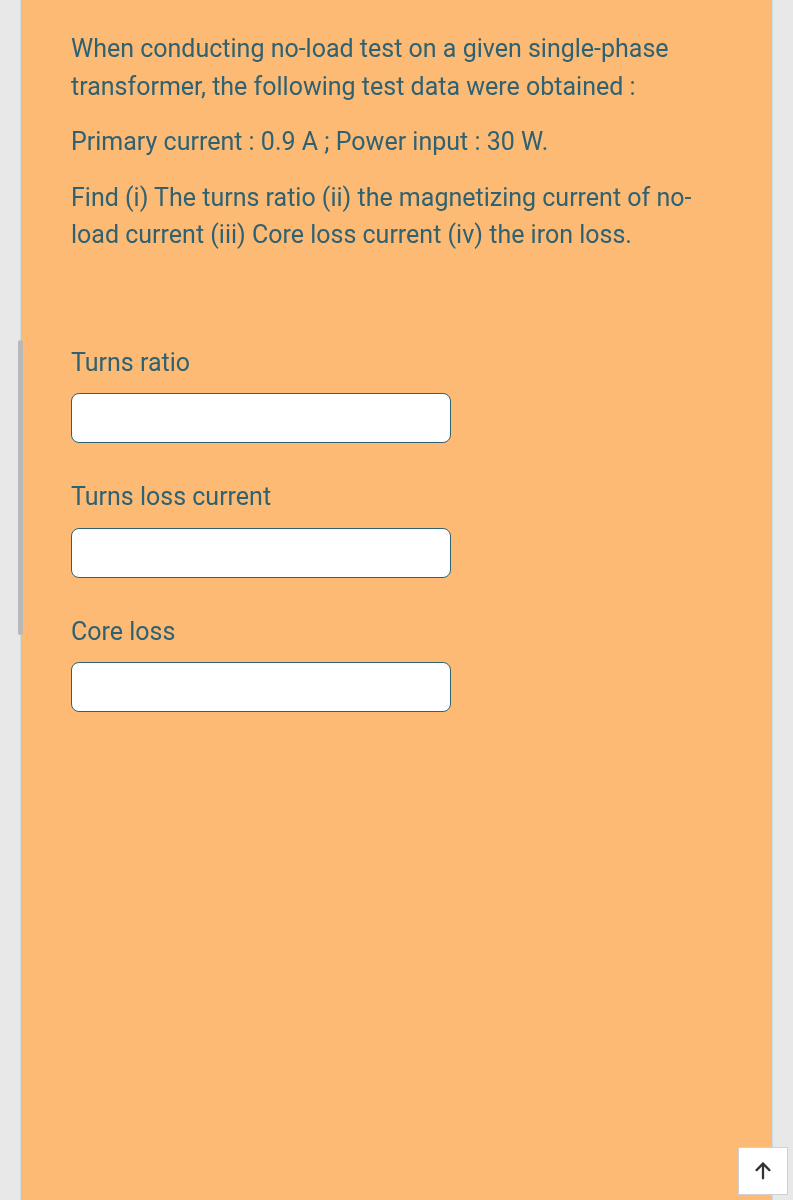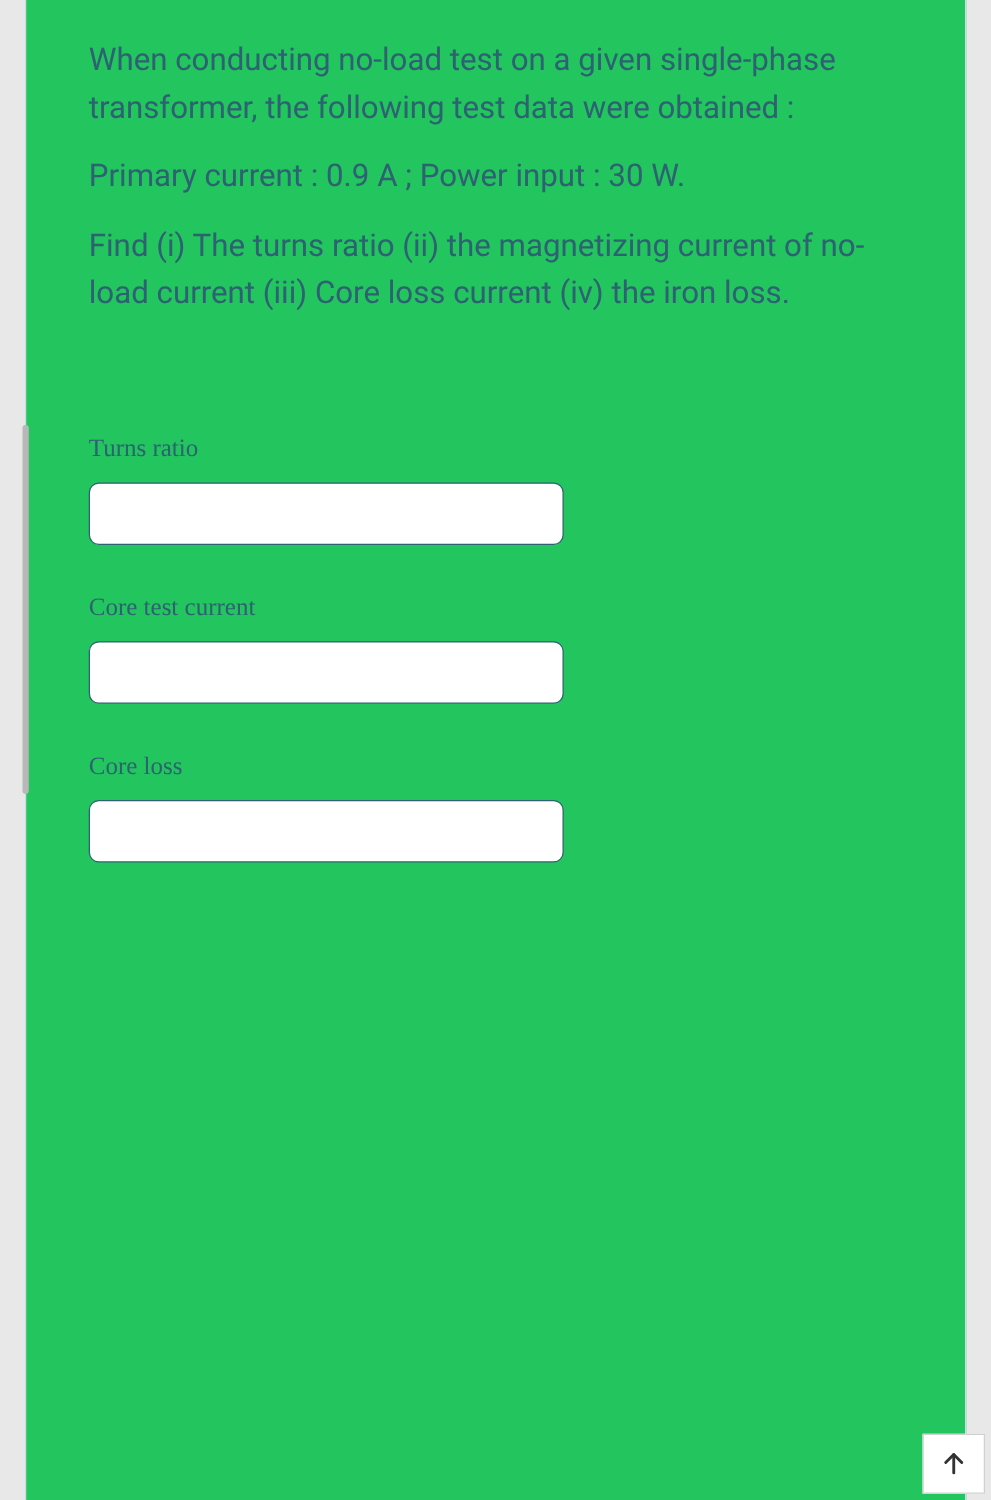--- a/index.html
+++ b/index.html
@@ -9,21 +9,21 @@
     }
     body {
       font-family: -apple-system, BlinkMacSystemFont, 'Segoe UI', Roboto, Helvetica, Arial, sans-serif;
       background-color: #e8e8e8;
       width: 793px;
       height: 1200px;
       position: relative;
       overflow: hidden;
     }
     .question-card {
-      background-color: #22c55e;
+      background-color: #fdba74;
       margin: 0 20px;
       padding: 30px 50px 50px 50px;
       height: 100%;
       border-left: 1px solid #c8ddE5;
       border-right: 1px solid #c8ddE5;
     }
     .question-text {
       color: #2e6171;
       font-size: 25px;
       line-height: 1.5;
@@ -32,24 +32,23 @@
       margin-bottom: 18px;
     }
     .answer-section {
       margin-top: 90px;
     }
     .answer-field {
       margin-bottom: 35px;
     }
     .answer-label {
       color: #2e6171;
-      font-size: 20px;
+      font-size: 25px;
       line-height: 1.5;
       margin-bottom: 12px;
-      font-family: Liberation Serif, serif;
     }
     .answer-input {
       width: 380px;
       height: 50px;
       background-color: #ffffff;
       border: 1.5px solid #2e6171;
       border-radius: 8px;
       padding: 8px 12px;
       font-size: 20px;
       color: #333;
@@ -94,21 +93,21 @@
   </div>
 
   <div class="answer-section">
     <div class="answer-field">
       <div class="answer-label">Turns ratio</div>
       <input type="text" class="answer-input" value="" style="">
     </div>
 
 
     <div class="answer-field">
-      <div class="answer-label">Core test current</div>
+      <div class="answer-label">Turns loss current</div>
       <input type="text" class="answer-input" value="" style="">
     </div>
 
     <div class="answer-field">
       <div class="answer-label">Core loss</div>
       <input type="text" class="answer-input" value="" style="">
     </div>
   </div>
 </div>
 

